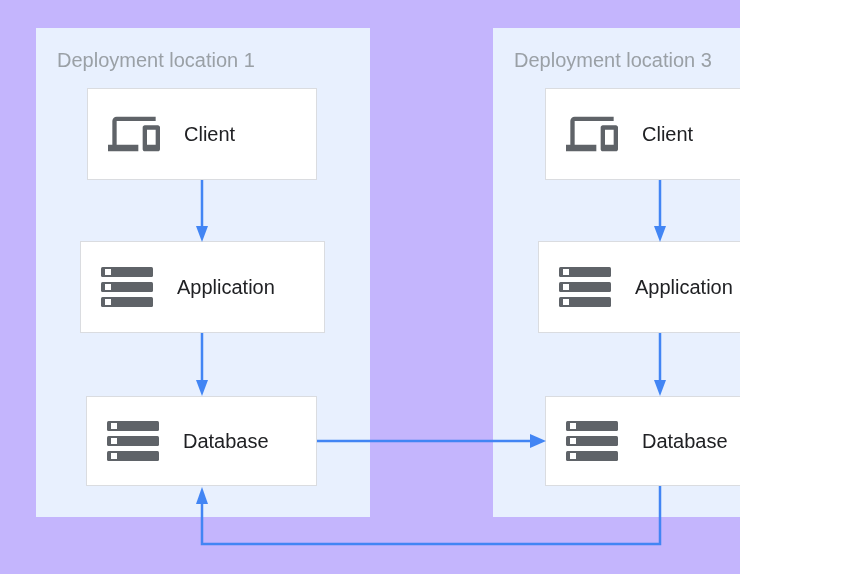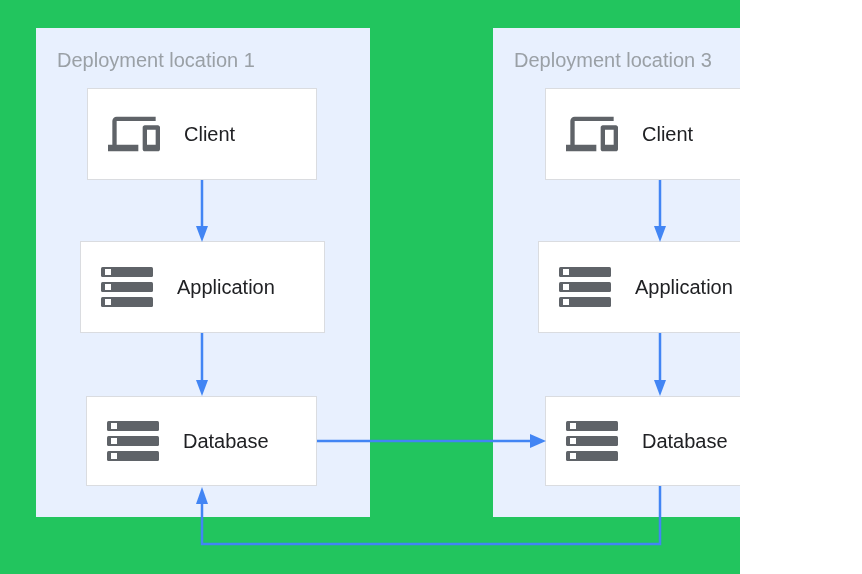--- a/index.html
+++ b/index.html
@@ -5,21 +5,21 @@
   :root{
     --accent:#4285f4;
     --panel:#e8f0fe;
     --icon:#5f6368;
     --border:#dadce0;
     --muted:#9aa0a6;
     --text:#202124;
   }
   html,body{margin:0;padding:0;background:#ffffff;}
   body{font-family:"Liberation Sans", sans-serif;}
-  .stage{position:relative;width:740px;height:574px;background:#22c55e;overflow:hidden;}
+  .stage{position:relative;width:740px;height:574px;background:#c4b5fd;overflow:hidden;}
   .panel{position:absolute;background:var(--panel);}
   #panel-1{left:36px;top:28px;width:334px;height:489px;}
   #panel-2{left:493px;top:28px;width:334px;height:489px;}
   .panel-title{position:absolute;left:21px;top:20px;font-size:20px;line-height:1.2;color:var(--muted);white-space:nowrap;}
   .node{position:absolute;background:#ffffff;border:1px solid var(--border);box-sizing:border-box;display:flex;align-items:center;}
   .node .icon{margin-left:20px;display:flex;align-items:center;}
   .node .label{margin-left:24px;font-size:20px;color:var(--text);white-space:nowrap;}
   #node-client1{left:87px;top:88px;width:230px;height:92px;}
   #node-app1{left:80px;top:241px;width:245px;height:92px;}
   #node-db1{left:86px;top:396px;width:231px;height:90px;}

